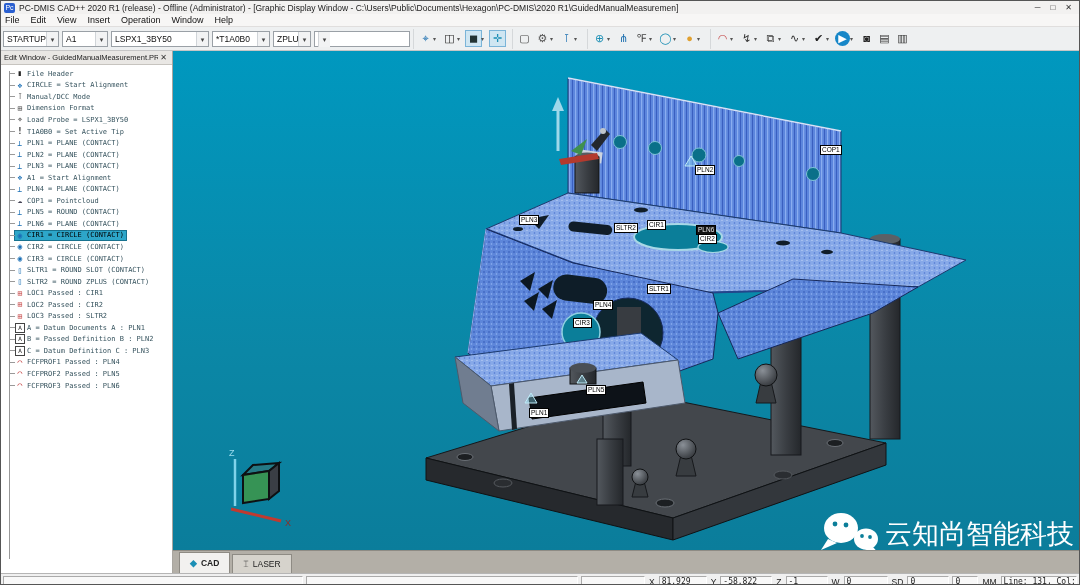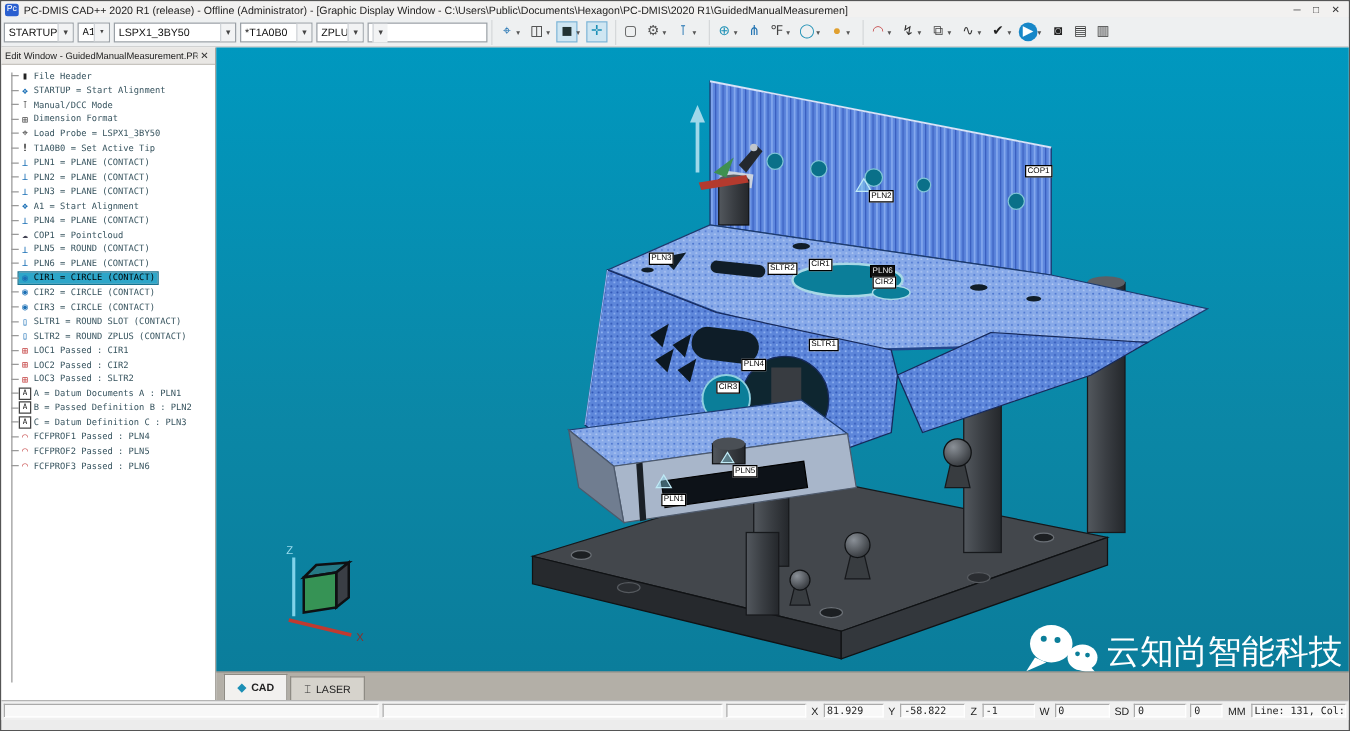--- a/index.html
+++ b/index.html
@@ -60,27 +60,36 @@
   <div class="titlebar">
     <span class="appbadge">Pc</span>
     <span class="title-text">PC-DMIS CAD++ 2020 R1 (release) - Offline (Administrator) - [Graphic Display Window - C:\Users\Public\Documents\Hexagon\PC-DMIS\2020 R1\GuidedManualMeasuremen]</span>
     <span class="winbtns">
       <span>─</span>
       <span>□</span>
       <span>✕</span>
     </span>
   </div>
 
+  <div class="menubar" id="menubar">
+      <span>File</span>
+      <span>Edit</span>
+      <span>View</span>
+      <span>Insert</span>
+      <span>Operation</span>
+      <span>Window</span>
+      <span>Help</span>
+    </div>
 
   <div class="toolbar" id="toolbar">
       <div class="combo" style="width: 56px;">
         <span class="val">STARTUP</span>
         <span class="car">▾</span>
       </div>
-      <div class="combo" style="width: 26px; font-family: Liberation Mono, monospace;">
+      <div class="combo" style="width: 46px;">
         <span class="val">A1</span>
         <span class="car">▾</span>
       </div>
       <div class="combo" style="width: 98px;">
         <span class="val">LSPX1_3BY50</span>
         <span class="car">▾</span>
       </div>
       <div class="combo" style="width: 58px;">
         <span class="val">*T1A0B0</span>
         <span class="car">▾</span>
@@ -191,21 +200,21 @@
       <div class="tree" id="tree">
           <div class="trow">
             <span class="hl">
               <span class="ti" style="color: rgb(34, 34, 34);">▮</span>
               <span>File Header</span>
             </span>
           </div>
           <div class="trow">
             <span class="hl">
               <span class="ti" style="color: rgb(26, 111, 181);">❖</span>
-              <span>STARTUP = Start Alignment</span>
+              <span>CIRCLE = Start Alignment</span>
             </span>
           </div>
           <div class="trow">
             <span class="hl">
               <span class="ti" style="color: rgb(51, 51, 51);">⊺</span>
               <span>Manual/DCC Mode</span>
             </span>
           </div>
           <div class="trow">
             <span class="hl">

